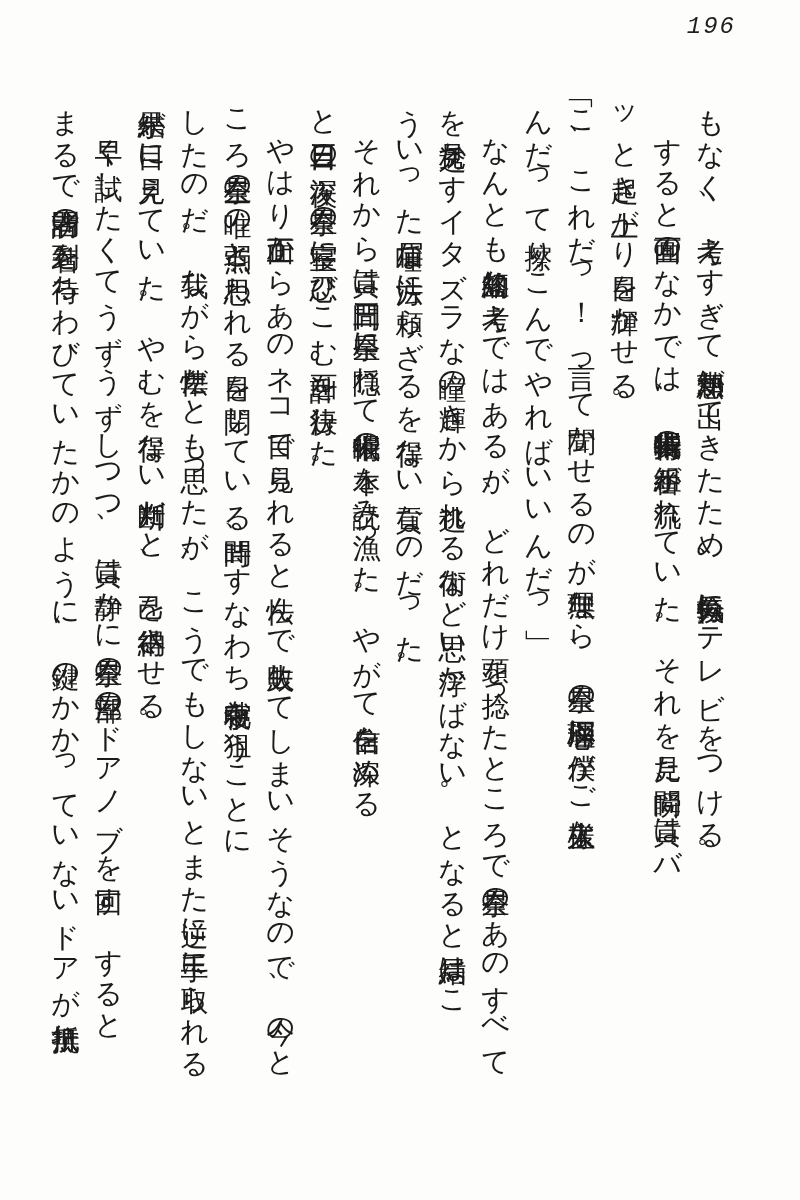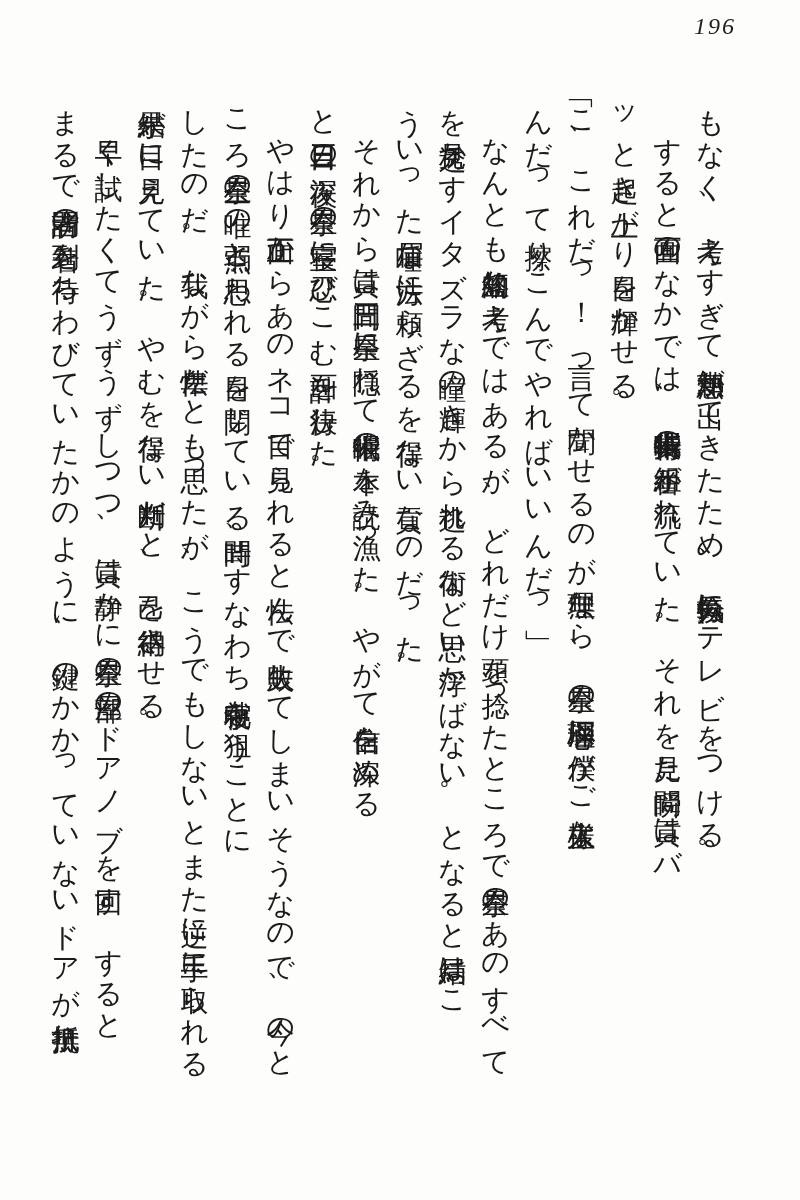--- a/index.html
+++ b/index.html
@@ -19,21 +19,21 @@
     inset: 0;
   }
   .page-number {
     position: absolute;
     top: 13px;
     right: 64px;
     font-size: 24px;
     font-style: italic;
     color: #1f1f1f;
     letter-spacing: 2px;
-    font-family: Liberation Serif, serif;
+    font-family: Liberation Mono, monospace;
   }
   .text-block {
     position: absolute;
     top: 90px;
     right: 68px;
     height: 1104px;
     writing-mode: vertical-rl;
     -webkit-writing-mode: vertical-rl;
     text-orientation: mixed;
     font-size: 28px;

